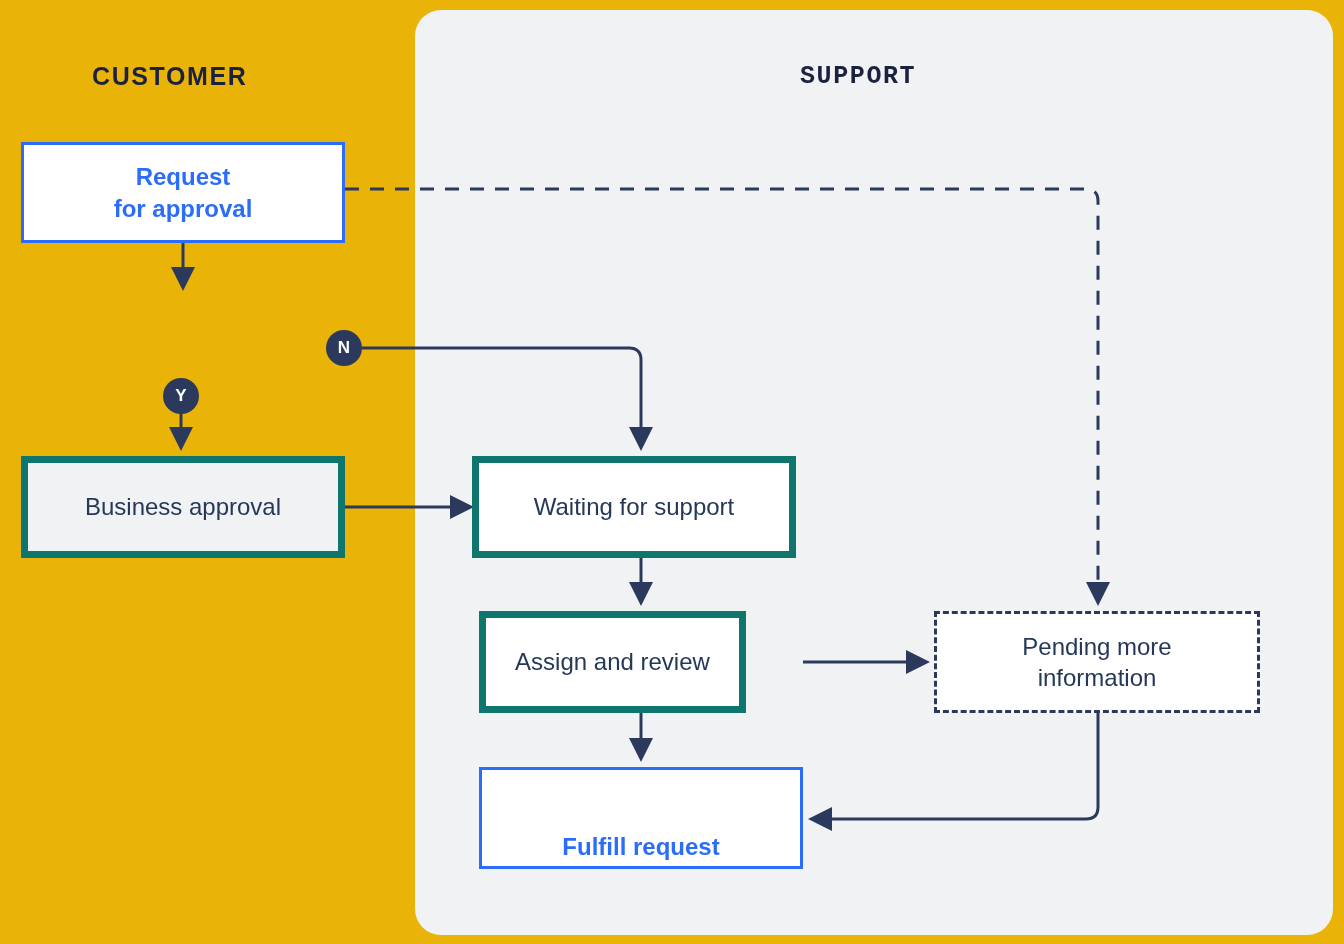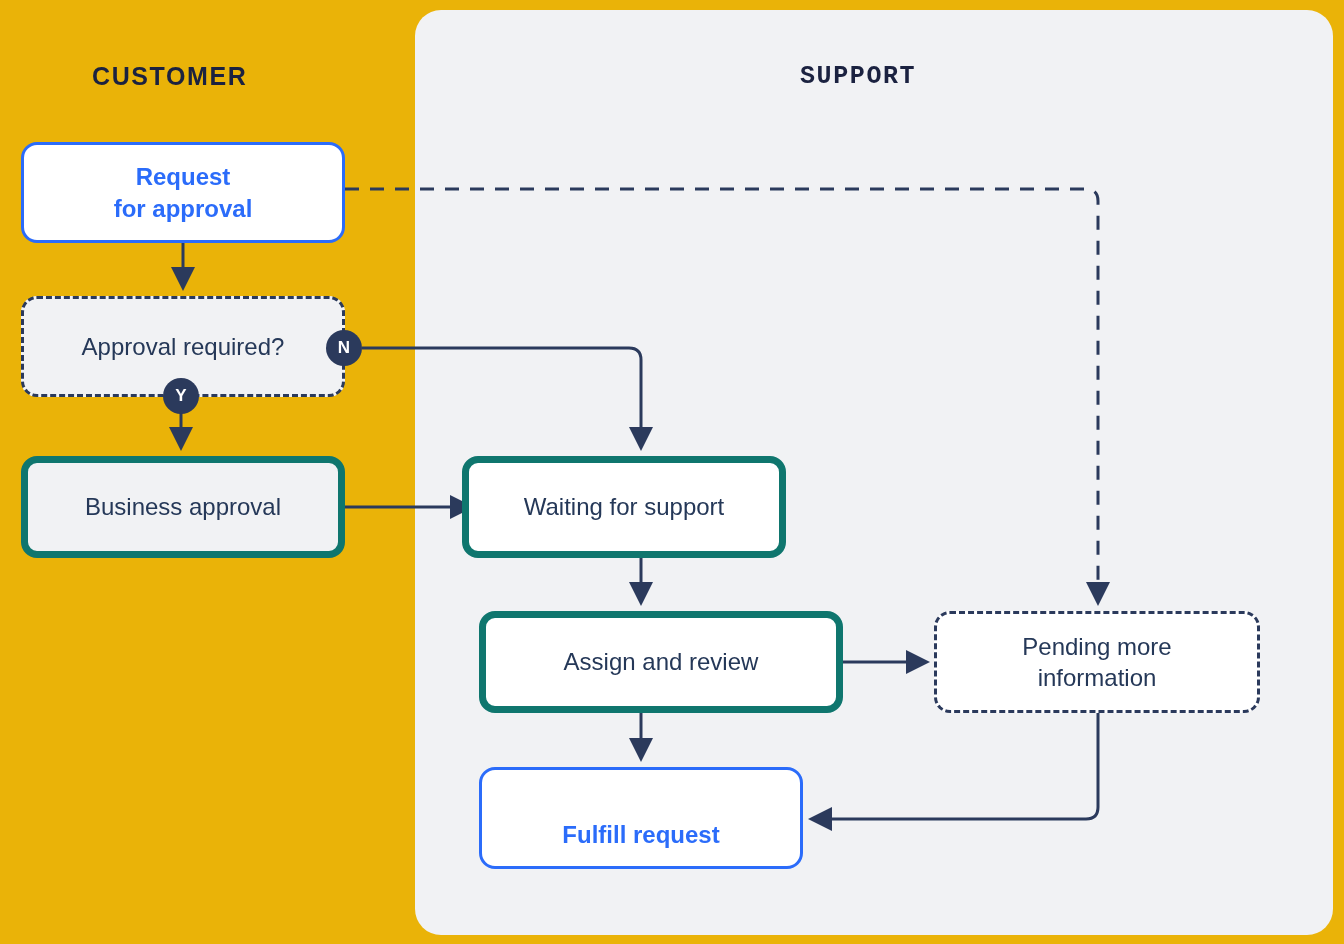--- a/index.html
+++ b/index.html
@@ -41,34 +41,33 @@
   .node {
     position: absolute;
     box-sizing: border-box;
     display: flex;
     align-items: center;
     justify-content: center;
     text-align: center;
     font-size: 24px;
     line-height: 1.3;
     color: #253858;
-    padding: 16px 10px;
-    border-radius: 16px;
+    padding: 4px 10px;
   }
   .node.solid-navy { border: 7px solid #0f766e; }
   .node.dashed-navy { border: 3px dashed #2b3a5c; }
   .node.solid-blue  { border: 3px solid #2b6cfa; color: #2b6cfa; font-weight: bold; }
   .fill-white { background: #ffffff; }
   .fill-gray  { background: #f1f2f4; }
 
   #node-request           { left: 21px;  top: 142px; width: 324px; height: 101px; }
   #node-approval-required { left: 21px;  top: 296px; width: 324px; height: 101px; }
   #node-business-approval { left: 21px;  top: 456px; width: 324px; height: 102px; }
-  #node-waiting-support   { left: 462px; top: 456px; width: 324px; height: 102px; }
-  #node-assign-review     { left: 479px; top: 611px; width: 364px; height: 102px; }
+  #node-waiting-support   { left: 472px; top: 456px; width: 324px; height: 102px; }
+  #node-assign-review     { left: 479px; top: 611px; width: 267px; height: 102px; }
   #node-fulfill-request   { left: 479px; top: 767px; width: 324px; height: 102px; align-items: flex-end; }
   #node-pending-info      { left: 934px; top: 611px; width: 326px; height: 102px; }
 
   .badge {
     position: absolute;
     width: 36px;
     height: 36px;
     border-radius: 50%;
     background: #2b3a5c;
     color: #ffffff;
@@ -127,23 +126,20 @@
     <path d="M1098,713 L1098,807 Q1098,819 1086,819 L812,819" fill="none" stroke="#2b3a5c" stroke-width="3" marker-end="url(#arrow)"></path>
   </svg>
 
   <div class="node solid-blue fill-white" id="node-request">
     <span>
       <span>Request</span><br>
       <span>for approval</span>
     </span>
   </div>
 
-  <div class="node dashed-navy fill-gray" id="node-approval-required">
-    <span>Approval required?</span>
-  </div>
 
   <div class="node solid-navy fill-gray" id="node-business-approval">
     <span>Business approval</span>
   </div>
 
   <div class="node solid-navy fill-white" id="node-waiting-support">
     <span>Waiting for support</span>
   </div>
 
   <div class="node solid-navy fill-white" id="node-assign-review">

